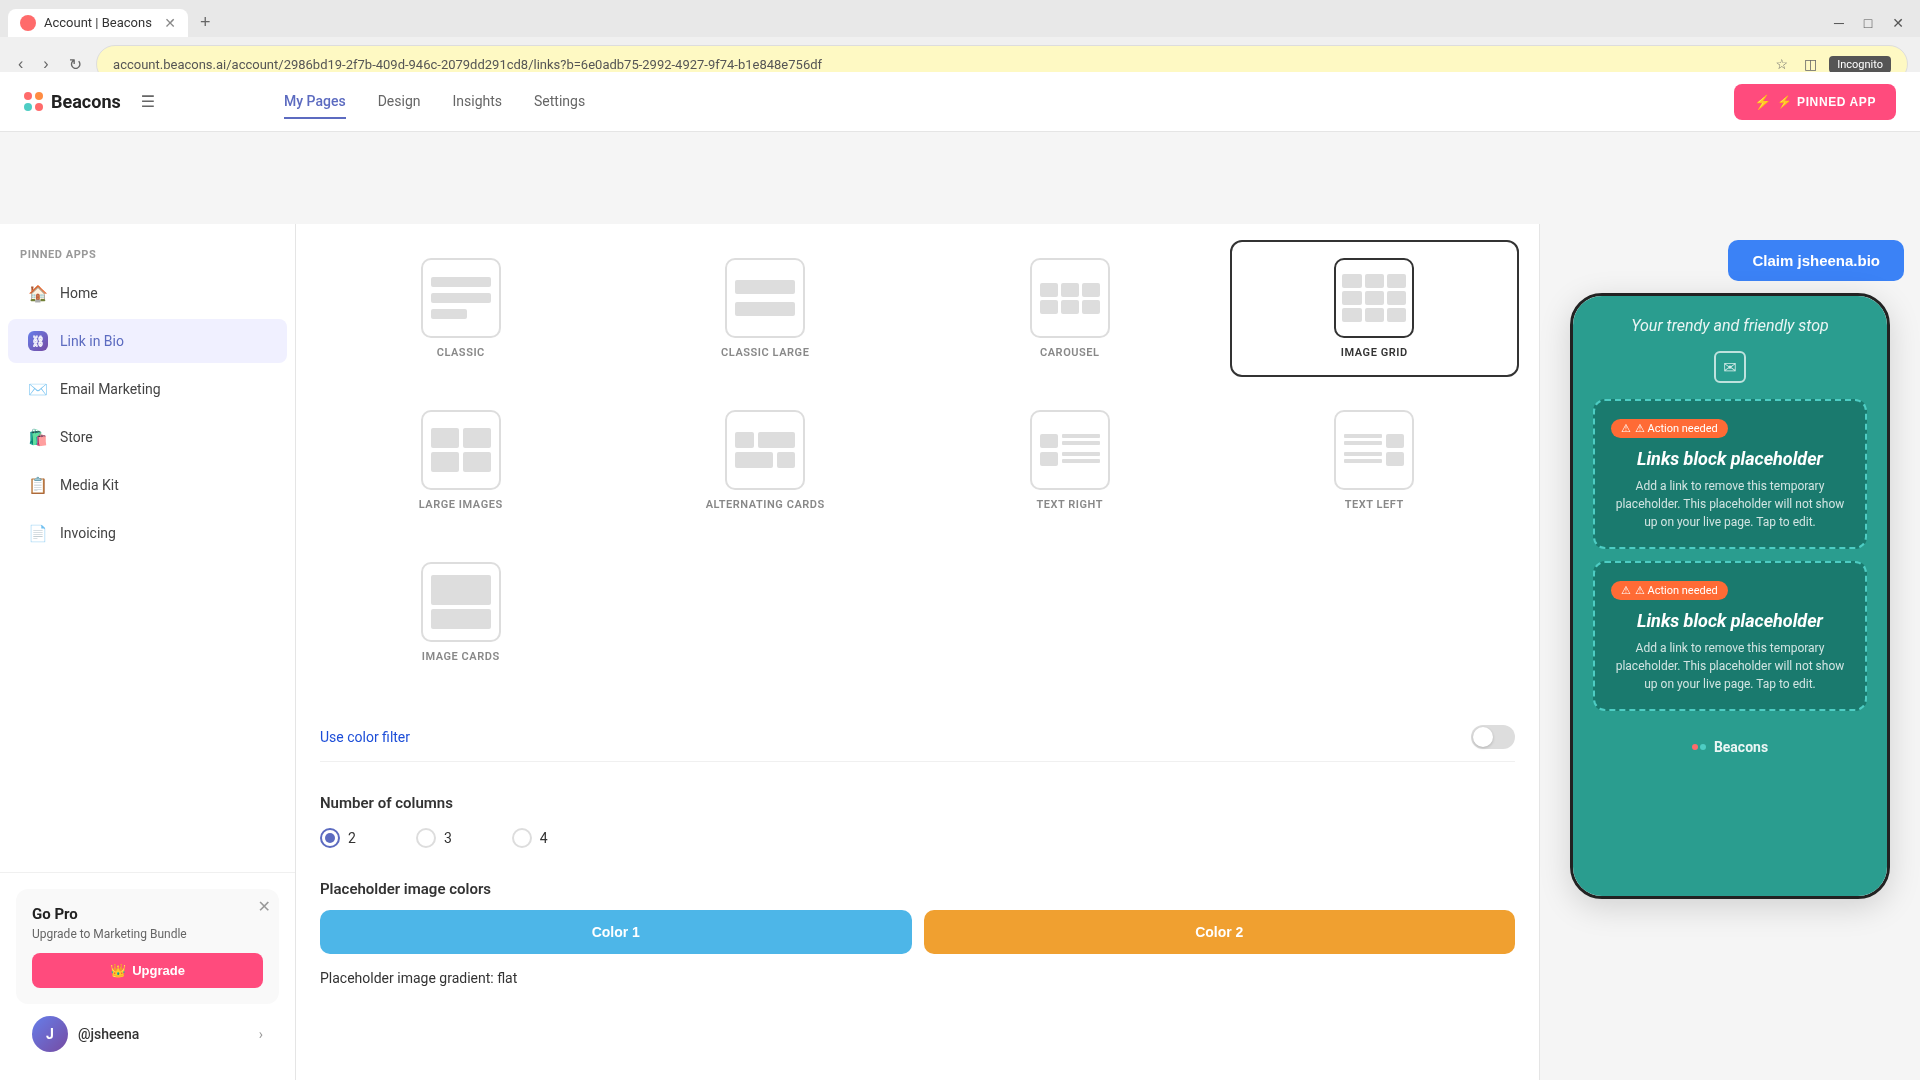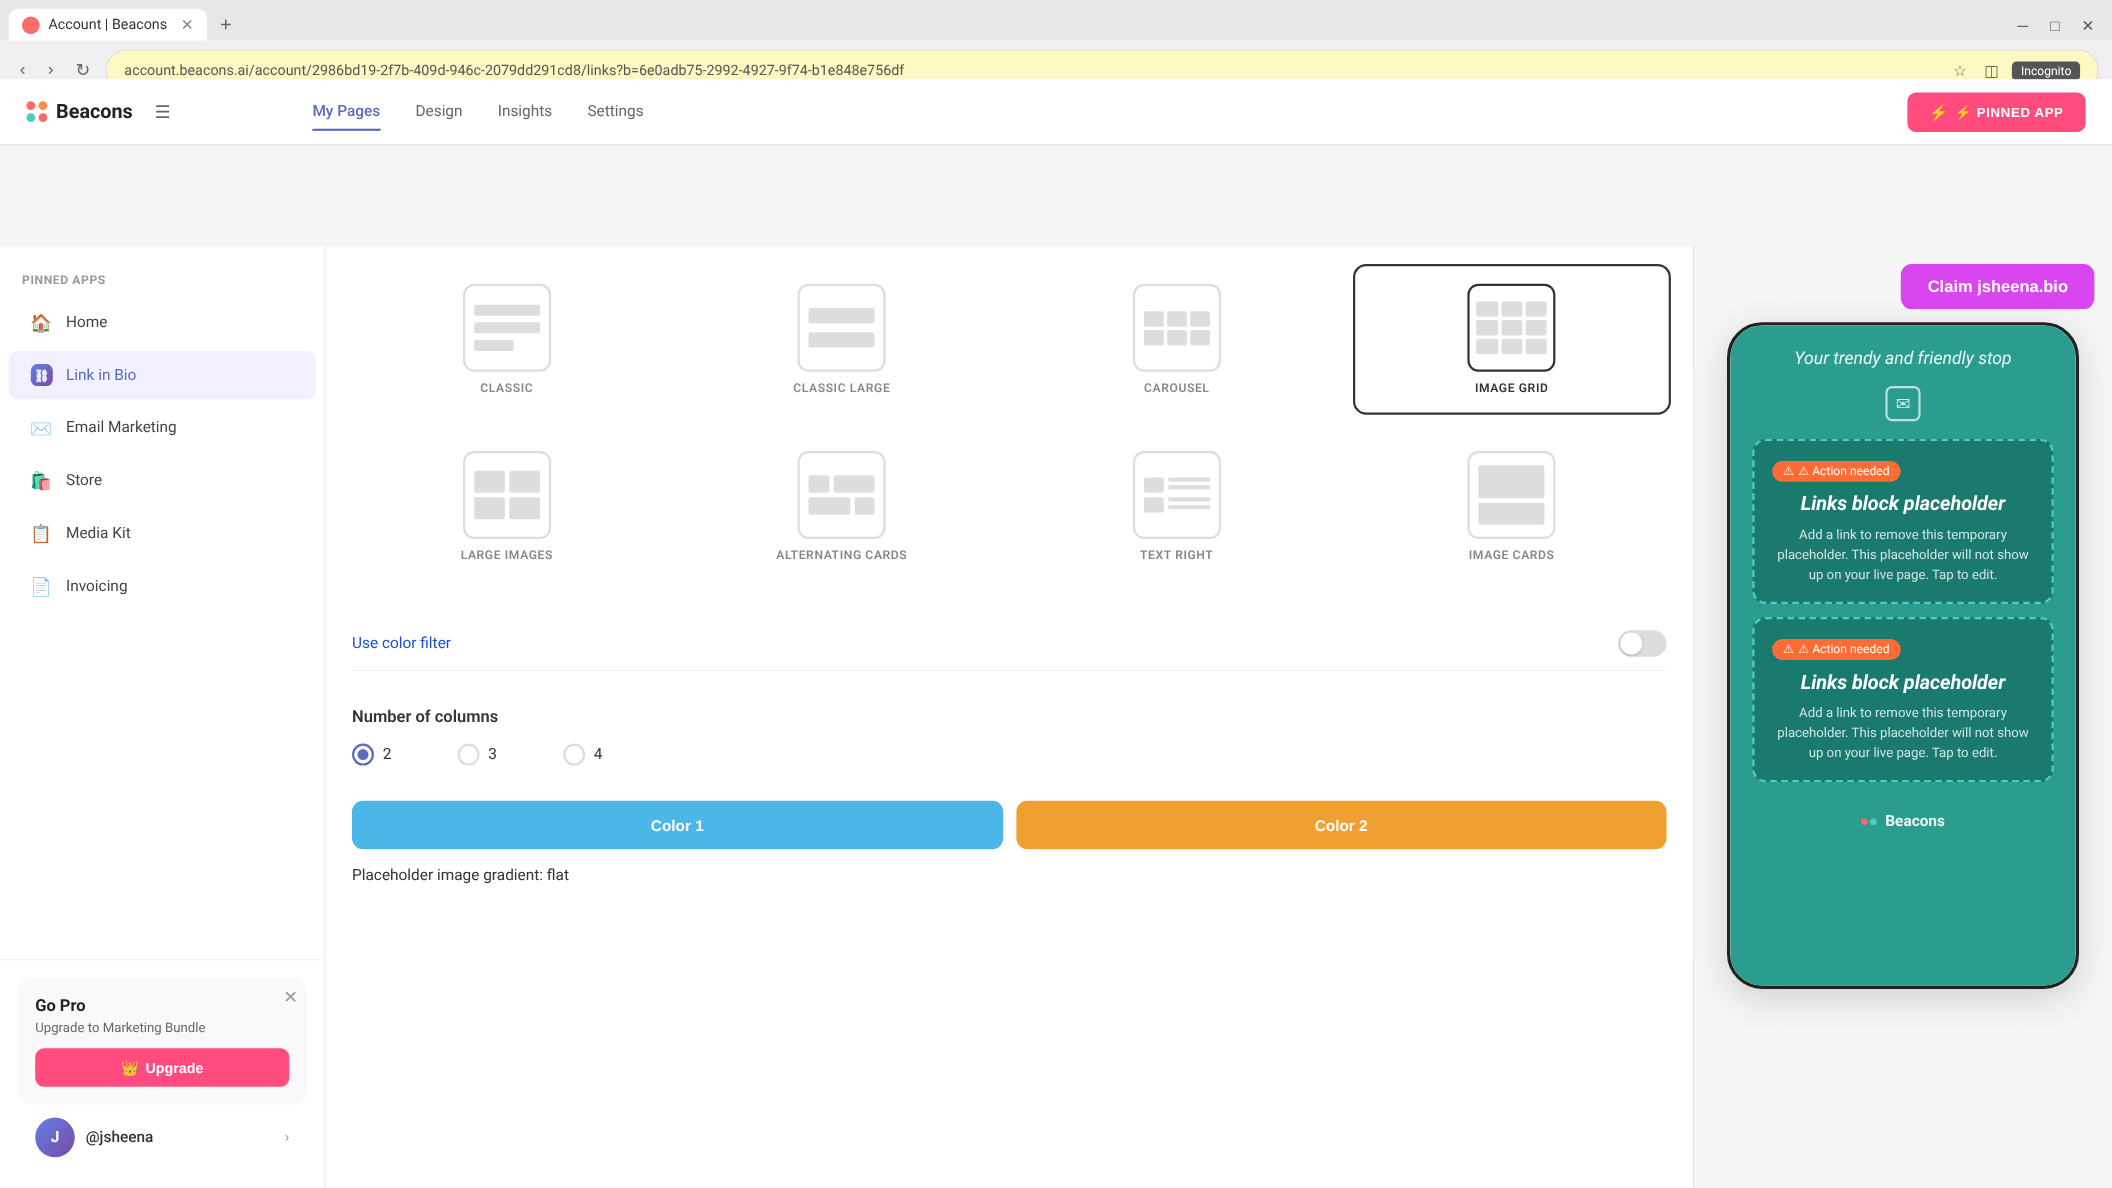--- a/index.html
+++ b/index.html
@@ -111,21 +111,21 @@
     .colors-title { font-size: 15px; font-weight: 600; color: #333; margin-bottom: 12px; }
     .color-btns { display: grid; grid-template-columns: 1fr 1fr; gap: 12px; }
     .color-btn { padding: 14px; border: none; border-radius: 10px; font-size: 14px; font-weight: 600; color: white; cursor: pointer; text-align: center; }
     .color-btn.blue { background: #4db6e8; }
     .color-btn.orange { background: #f0a030; }
 
     .gradient-label { padding: 0 24px 16px; font-size: 14px; color: #333; }
 
     
     .preview-panel { width: 380px; background: #f5f5f5; display: flex; flex-direction: column; align-items: center; padding: 16px; overflow-y: auto; }
-    .claim-btn { background: #d946ef; color: white; border: none; padding: 12px 24px; border-radius: 10px; font-size: 15px; font-weight: 700; cursor: pointer; align-self: flex-end; margin-bottom: 12px; }
+    .claim-btn { background: #3b82f6; color: white; border: none; padding: 12px 24px; border-radius: 10px; font-size: 15px; font-weight: 700; cursor: pointer; align-self: flex-end; margin-bottom: 12px; }
 
     .phone-frame { width: 320px; background: white; border-radius: 32px; border: 3px solid #222; overflow: hidden; position: relative; box-shadow: 0 8px 32px rgba(0,0,0,0.15); }
     .phone-inner { background: #2a9d8f; min-height: 600px; padding: 20px; }
     .phone-header-text { color: rgba(255,255,255,0.9); font-size: 16px; text-align: center; font-style: italic; margin-bottom: 16px; }
     .phone-email-icon { width: 32px; height: 32px; border: 2px solid rgba(255,255,255,0.7); border-radius: 6px; display: flex; align-items: center; justify-content: center; color: rgba(255,255,255,0.8); font-size: 16px; margin: 0 auto 16px; }
 
     .placeholder-card { background: #1a7a6e; border: 2px dashed #4ecdc4; border-radius: 12px; padding: 16px; margin-bottom: 12px; }
     .action-badge { background: #ff6b35; color: white; font-size: 11px; padding: 3px 10px; border-radius: 20px; display: inline-flex; align-items: center; gap: 4px; margin-bottom: 10px; }
     .placeholder-title { color: white; font-size: 18px; font-weight: 700; text-align: center; margin-bottom: 8px; font-style: italic; }
     .placeholder-desc { color: rgba(255,255,255,0.8); font-size: 12px; text-align: center; line-height: 1.5; }
@@ -350,20 +350,41 @@
                 <div style="display:flex;flex-direction:column;gap:3px;">
                   <div style="height:4px;background:#ddd;border-radius:1px;"></div>
                   <div style="height:4px;background:#ddd;border-radius:1px;"></div>
                 </div>
               </div>
             </div>
           </div>
           <span class="layout-label">TEXT RIGHT</span>
         </div>
 
+        <div class="layout-option">
+          <div class="layout-icon">
+            <div class="icon-text-left">
+              <div class="icon-text-left-row">
+                <div style="display:flex;flex-direction:column;gap:3px;">
+                  <div style="height:4px;background:#ddd;border-radius:1px;"></div>
+                  <div style="height:4px;background:#ddd;border-radius:1px;"></div>
+                </div>
+                <div class="icon-block"></div>
+              </div>
+              <div class="icon-text-left-row">
+                <div style="display:flex;flex-direction:column;gap:3px;">
+                  <div style="height:4px;background:#ddd;border-radius:1px;"></div>
+                  <div style="height:4px;background:#ddd;border-radius:1px;"></div>
+                </div>
+                <div class="icon-block"></div>
+              </div>
+            </div>
+          </div>
+          <span class="layout-label">TEXT LEFT</span>
+        </div>
 
         <div class="layout-option">
           <div class="layout-icon">
             <div class="icon-img-cards">
               <div class="icon-block tall"></div>
               <div class="icon-block"></div>
             </div>
           </div>
           <span class="layout-label">IMAGE CARDS</span>
         </div>
@@ -391,20 +412,21 @@
             <span class="radio-label">3</span>
           </div>
           <div class="radio-option">
             <div class="radio-circle"></div>
             <span class="radio-label">4</span>
           </div>
         </div>
       </div>
 
       <div class="colors-section">
+        <div class="colors-title">Placeholder image colors</div>
         <div class="color-btns">
           <button class="color-btn blue">Color 1</button>
           <button class="color-btn orange">Color 2</button>
         </div>
       </div>
 
       <div class="gradient-label">Placeholder image gradient: flat</div>
 
     </div>
 

